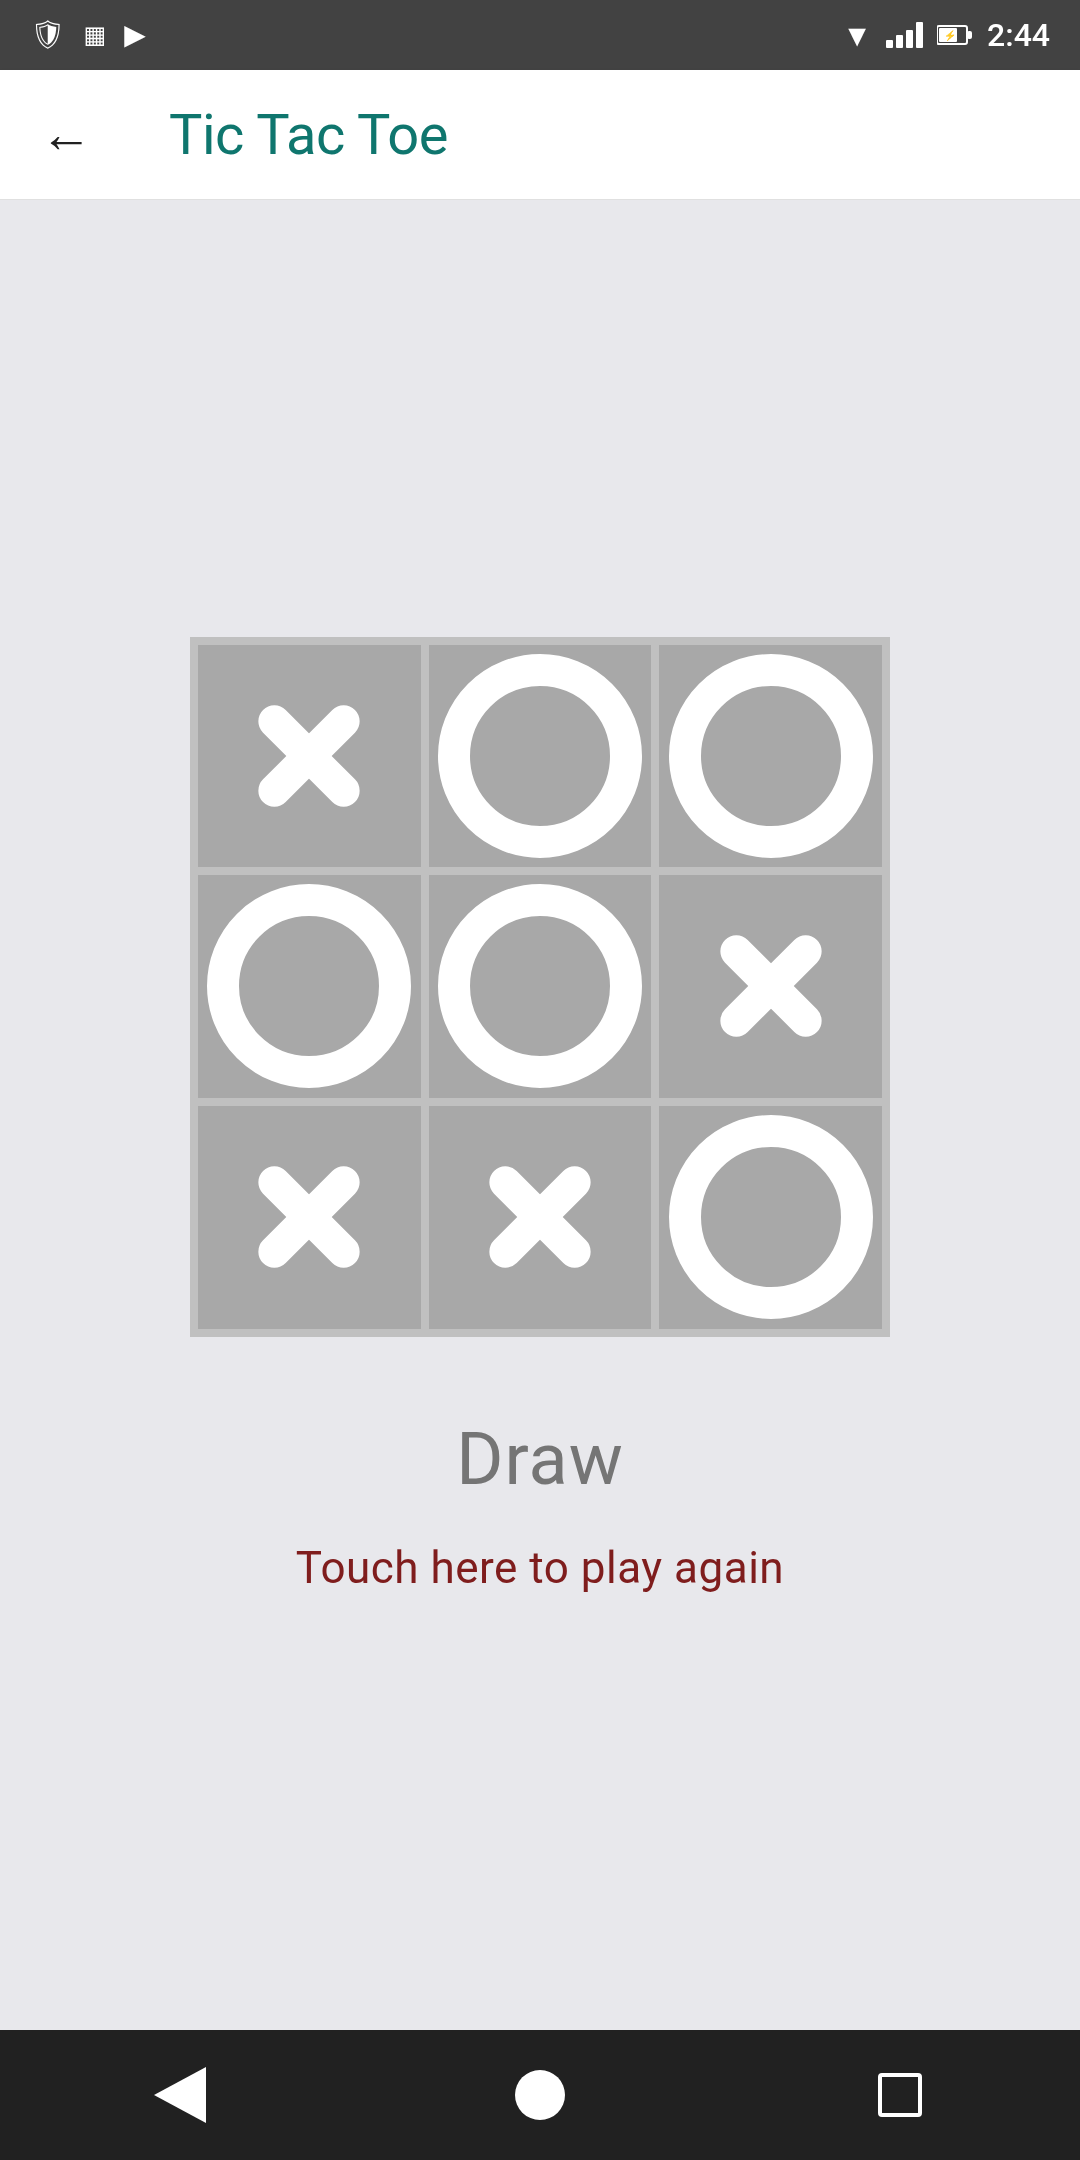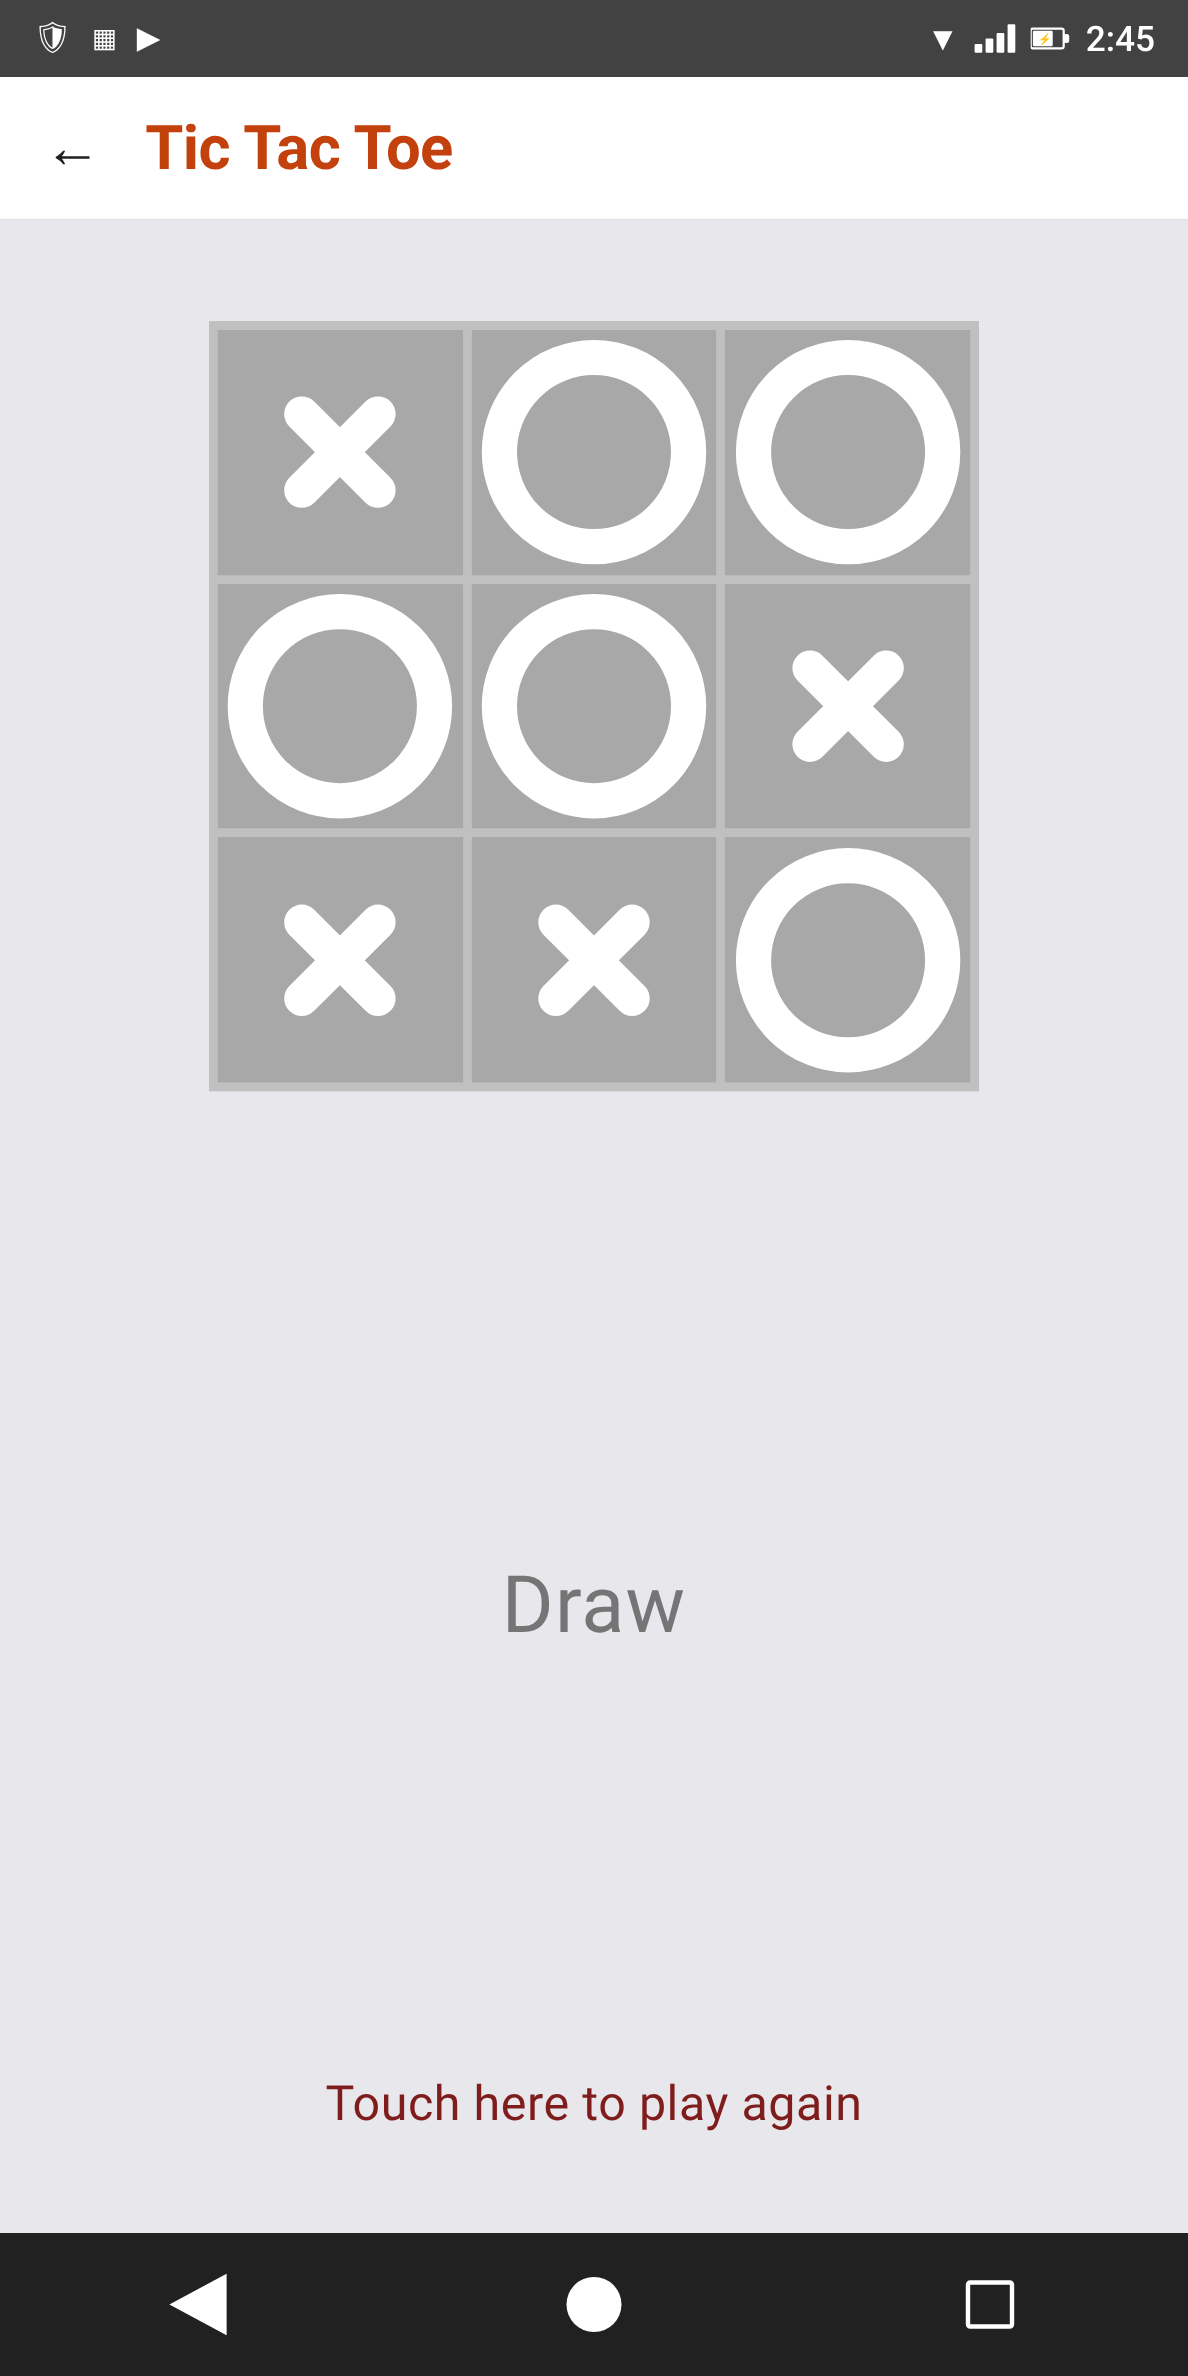--- a/index.html
+++ b/index.html
@@ -73,34 +73,35 @@
     }
 
     .back-arrow {
       font-size: 52px;
       color: #212121;
       line-height: 1;
     }
 
     .app-title {
       font-size: 56px;
-      font-weight: 700;
-      color: #c2410c;
+      font-weight: 400;
+      color: #0f766e;
       letter-spacing: -0.5px;
+      margin-left: 37px;
     }
 
     
     .main-content {
       flex: 1;
       display: flex;
       flex-direction: column;
       align-items: center;
-      justify-content: space-between;
+      justify-content: center;
       background: #e8e8ec;
-      padding: 92px 40px;
+      padding: 56px 40px;
     }
 
     
     .game-board {
       display: grid;
       grid-template-columns: repeat(3, 1fr);
       grid-template-rows: repeat(3, 1fr);
       gap: 8px;
       background: #c0c0c0;
       border: 8px solid #c0c0c0;
@@ -257,21 +258,21 @@
         <span></span>
     </div>
     <div class="battery-icon">
       <svg width="36" height="22" viewBox="0 0 36 22">
         <rect x="0" y="2" width="30" height="18" rx="2" ry="2" fill="none" stroke="white" stroke-width="2"></rect>
         <rect x="2" y="4" width="18" height="14" rx="1" fill="white"></rect>
         <rect x="30" y="7" width="5" height="8" rx="2" fill="white"></rect>
         <text x="7" y="15" font-size="10" fill="#424242" font-weight="bold">⚡</text>
       </svg>
     </div>
-    <span class="status-time">2:45</span>
+    <span class="status-time">2:44</span>
   </div>
 </div>
 
 <div class="app-bar">
   <div class="back-button">
     <span class="back-arrow">←</span>
   </div>
   <span class="app-title">Tic Tac Toe</span>
 </div>
 

